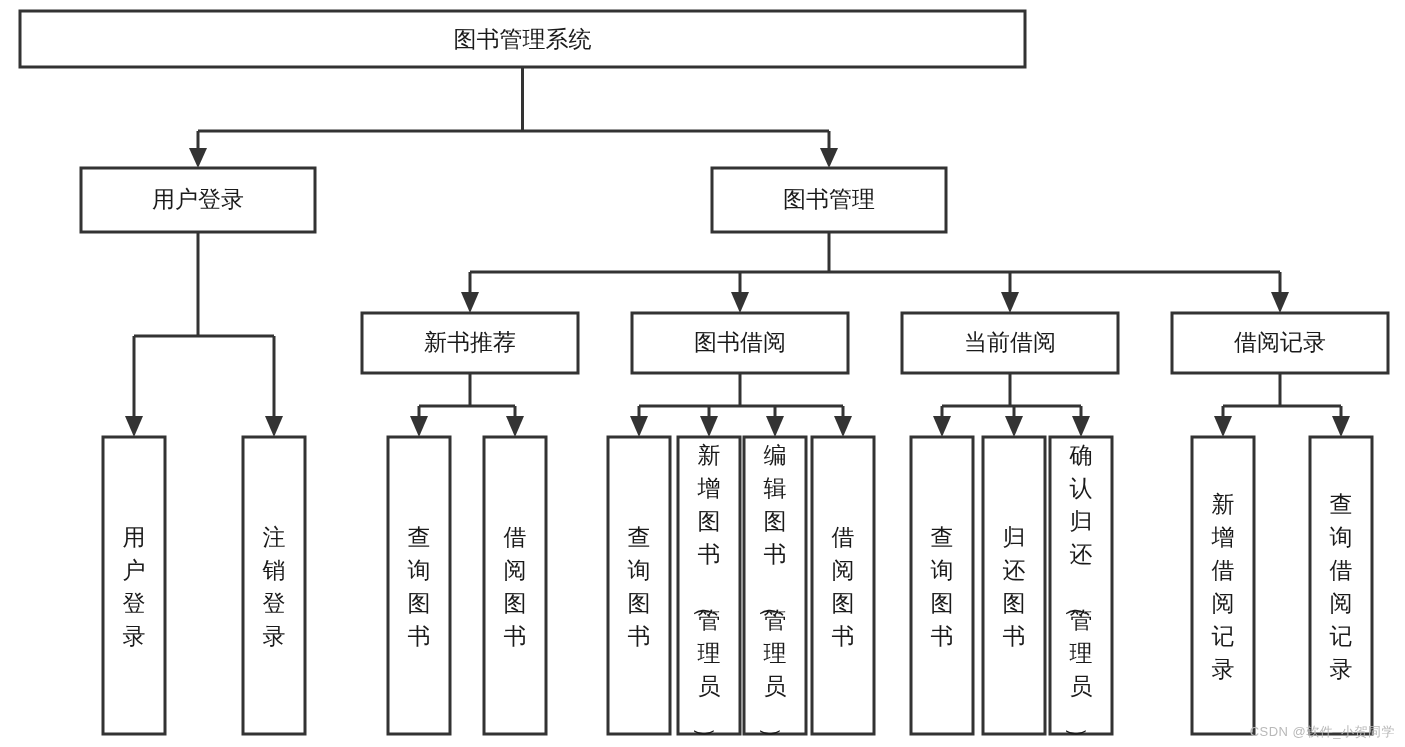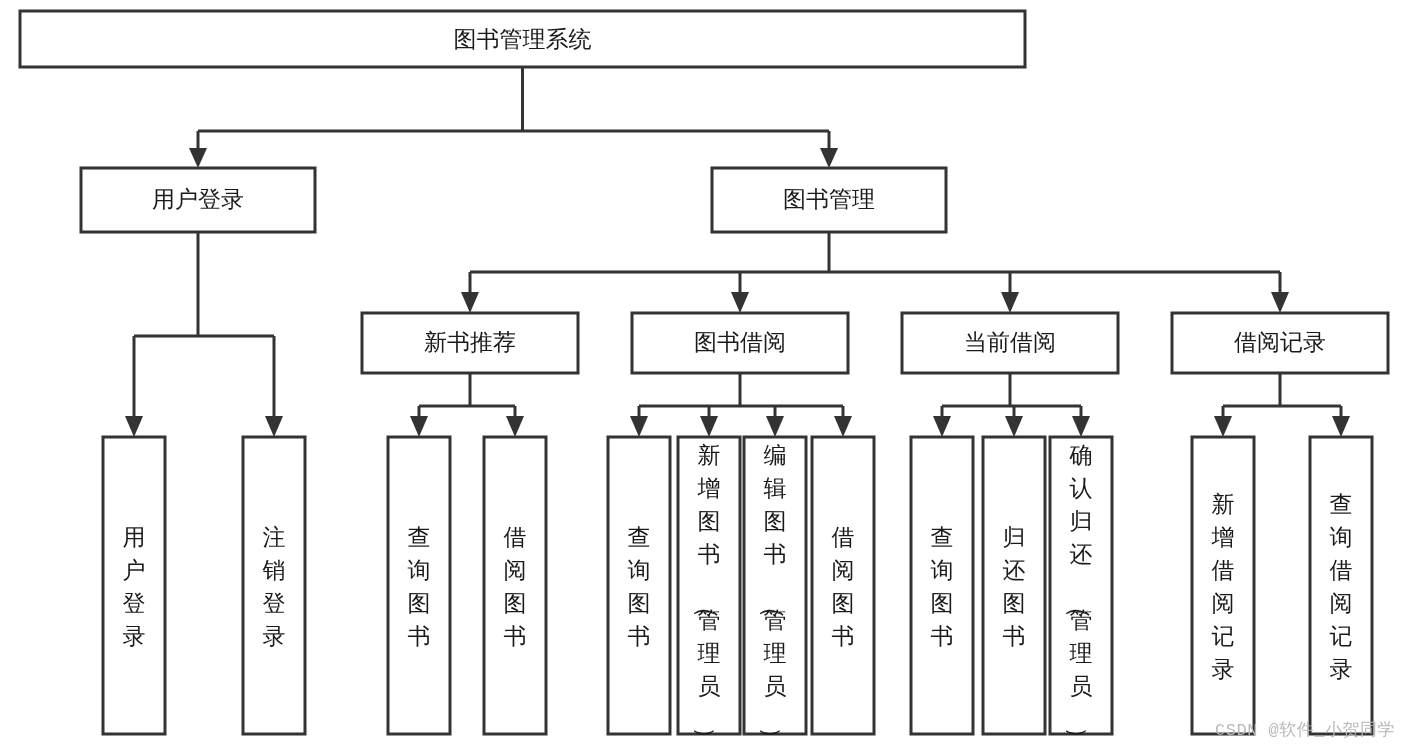--- a/index.html
+++ b/index.html
@@ -43,22 +43,22 @@
   .leaf-label {
     font-family: "Liberation Sans", "DejaVu Sans", sans-serif;
     font-size: 23px;
     fill: #1a1a1a;
     text-anchor: middle;
   }
   .watermark {
     position: absolute;
     right: 10px;
     bottom: 6px;
-    font-family: Liberation Mono, monospace;
-    font-size: 17px;
+    font-family: Liberation Sans, sans-serif;
+    font-size: 13px;
     color: #b9b9b9;
     white-space: nowrap;
     letter-spacing: 0.5px;
   }
 </style>
 </head>
 <body>
 
 <svg id="diagram" viewBox="0 0 1405 747" xmlns="http://www.w3.org/2000/svg">
 

